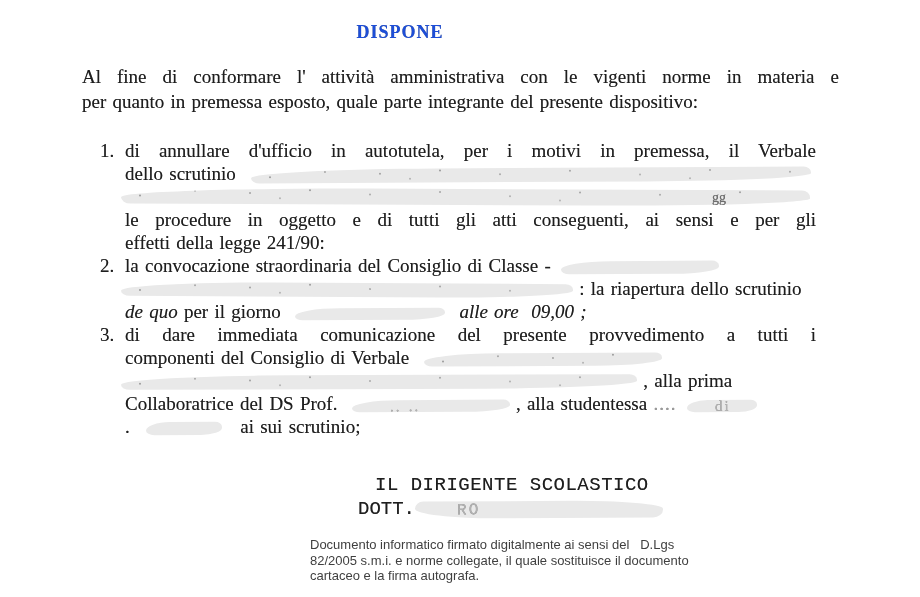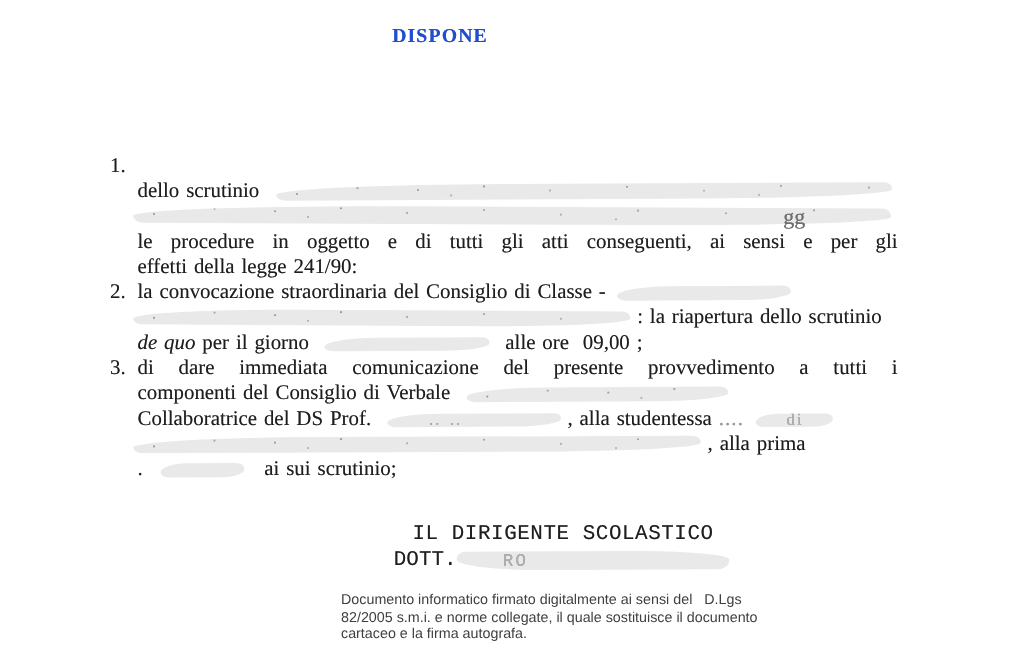--- a/index.html
+++ b/index.html
@@ -11,60 +11,65 @@
   .title{
     position:absolute;top:22px;left:0;width:800px;text-align:center;
     font-weight:bold;font-size:18px;letter-spacing:1px;color:#1d4ed8;
   }
   .intro{position:absolute;left:82px;top:64px;width:757px;font-size:19px;line-height:25px;word-spacing:1.5px;}
   .tline{height:25px;white-space:nowrap;}
   .list{position:absolute;left:100px;top:139px;width:716px;font-size:19px;word-spacing:1.5px;}
   .line{position:relative;height:23px;line-height:23px;padding-left:25px;white-space:nowrap;}
   .num{position:absolute;left:0;top:0;}
   .just{white-space:normal;text-align:justify;text-align-last:justify;}
-  .pre{white-space:pre-wrap;}
+  .pre{white-space:pre-wrap;font-style:italic;}
   .it{font-style:italic;text-align:right;}
   .redact{
     display:inline-block;position:relative;height:13px;background:#e9e9e9;
     border-radius:45% 10px 40% 12px / 12px 55% 10px 50%;
     vertical-align:-2px;overflow:hidden;transform:rotate(-0.3deg);
   }
   .redact.specks::after{
     content:"";position:absolute;top:7px;left:18px;width:2px;height:2px;background:#9c9c9c;border-radius:50%;
     box-shadow:55px -5px 0 #a8a8a8,110px -3px 0 #a2a2a2,170px -6px 0 #9c9c9c,
                230px -2px 0 #ababab,300px -5px 0 #a5a5a5,370px -1px 0 #b0b0b0,
                440px -5px 0 #a5a5a5,520px -3px 0 #aaaaaa,600px -6px 0 #a0a0a0,
                140px 2px 0 #b3b3b3,420px 3px 0 #b3b3b3;
   }
   .faint{position:absolute;left:3px;top:0;color:#b2b2b2;font-size:15px;letter-spacing:2px;line-height:13px;}
-  .gg{position:absolute;left:612px;top:6px;color:#6e6e6e;font-size:20px;z-index:2;line-height:14px;}
+  .gg{position:absolute;left:612px;top:6px;color:#6e6e6e;font-size:14px;z-index:2;line-height:14px;}
   .dots-faint{color:#9a9a9a;letter-spacing:1px;}
   .sig{position:absolute;left:375px;top:474px;font-size:19px;font-family:Liberation Mono, monospace;}
   .sig-role{letter-spacing:.5px;white-space:nowrap;}
   .sig-name{margin-left:-17px;margin-top:2px;white-space:nowrap;}
   .sig-blob{height:17px;vertical-align:-4px;border-radius:10px 45% 12px 40% / 50% 10px 55% 12px;}
   .sig-blob .faint{font-size:16px;line-height:17px;top:1px;margin-left:39px;}
   .footer{
     position:absolute;left:310px;top:537px;font-family:"Liberation Sans", sans-serif;
     font-size:13px;line-height:15.5px;color:#3f3f3f;text-shadow:none;
   }
   .f-line{white-space:pre;}
 </style>
 </head>
 <body>
 
 <div class="page">
 
   <div class="title">DISPONE</div>
 
+  <div class="intro">
+    <div class="tline just">Al fine di conformare l' attività amministrativa con le vigenti norme in materia e</div>
+    <div class="tline">per quanto in premessa esposto, quale parte integrante del presente dispositivo:</div>
+  </div>
 
   <div class="list">
 
     <div class="line just">
       <span class="num">1.</span>
+      <span>di annullare d'ufficio in autotutela, per i motivi in premessa, il Verbale</span>
     </div>
     <div class="line">
       <span>dello scrutinio</span>
       <span class="redact specks" style="width:560px;height:14px;margin-left:9px;"></span>
     </div>
     <div class="line">
       <span class="redact specks" style="width:689px;height:16px;margin-left:-4px;transform:rotate(0.25deg);"></span>
       <span class="gg">gg</span>
     </div>
     <div class="line just">
@@ -93,29 +98,29 @@
 
     <div class="line just">
       <span class="num">3.</span>
       <span>di dare immediata comunicazione del presente provvedimento a tutti i</span>
     </div>
     <div class="line">
       <span>componenti del Consiglio di Verbale</span>
       <span class="redact specks" style="width:238px;height:13px;margin-left:8px;"></span>
     </div>
     <div class="line">
+      <span class="redact specks" style="width:516px;height:14px;margin-left:-4px;transform:rotate(-0.2deg);"></span>
+      <span>, alla prima</span>
+    </div>
+    <div class="line">
       <span>Collaboratrice del DS Prof.</span>
       <span class="redact" style="width:158px;height:12px;margin-left:8px;"><span class="faint" style="left:38px;">.. ..</span></span>
       <span>, alla studentessa</span>
       <span class="dots-faint">....</span>
       <span class="redact" style="width:70px;height:12px;margin-left:4px;"><span class="faint" style="left:28px;">di</span></span>
-    </div>
-    <div class="line">
-      <span class="redact specks" style="width:516px;height:14px;margin-left:-4px;transform:rotate(-0.2deg);"></span>
-      <span>, alla prima</span>
     </div>
     <div class="line">
       <span>.</span>
       <span class="redact" style="width:76px;height:13px;margin-left:10px;margin-right:12px;"></span>
       <span>ai sui scrutinio;</span>
     </div>
 
   </div>
 
   <div class="sig">

